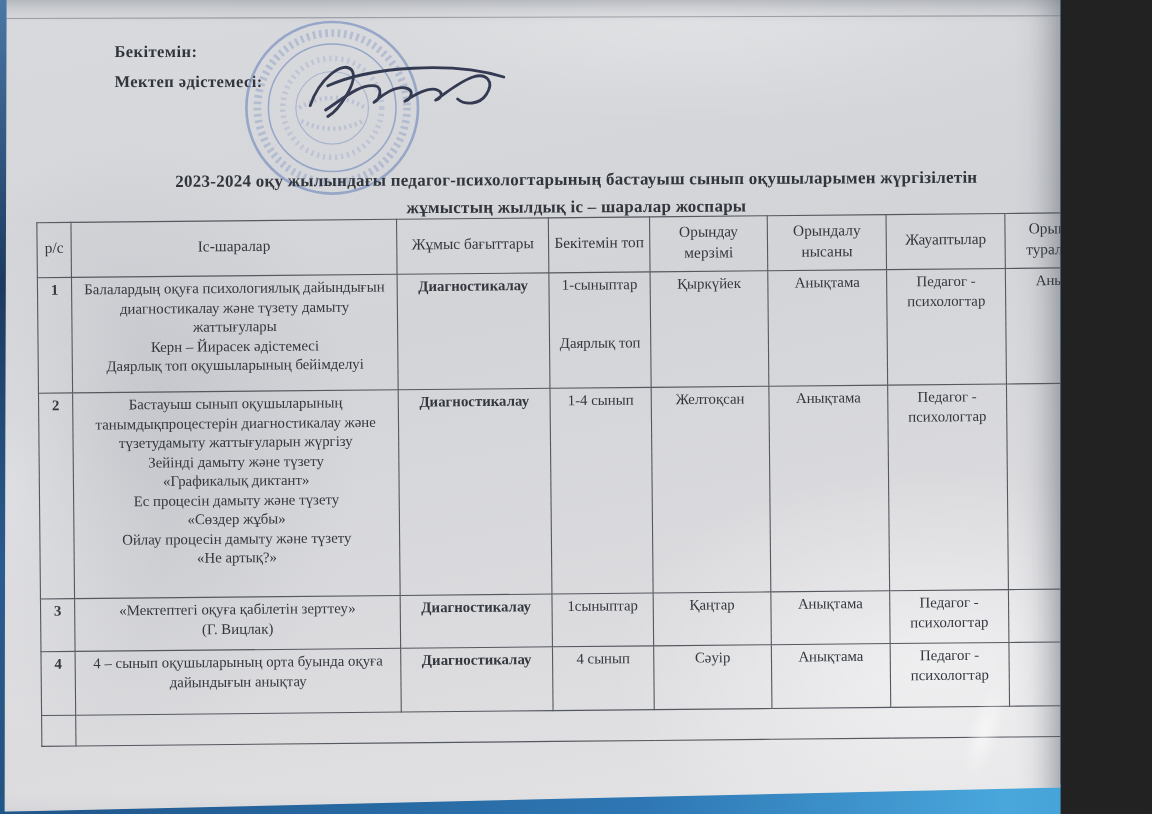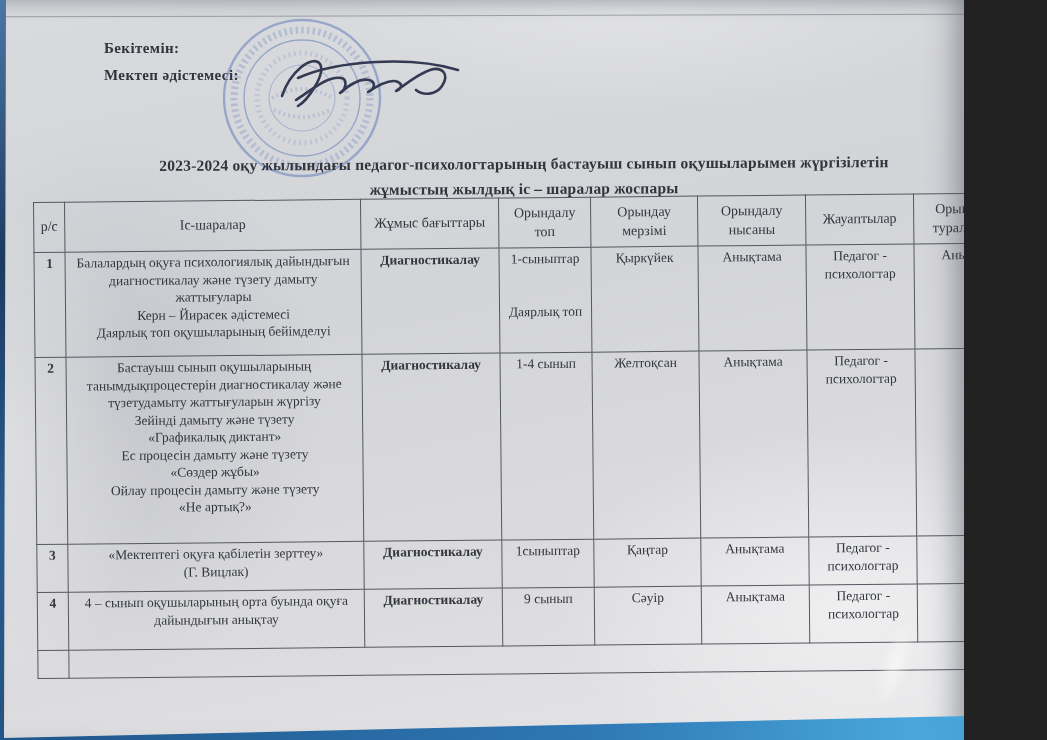--- a/index.html
+++ b/index.html
@@ -145,21 +145,21 @@
           <col style="width:108px">
           <col style="width:108px">
           <col style="width:114px">
       </colgroup>
       <thead>
         <tr>
           <th class="preline">р/с</th>
           <th class="preline">Іс-шаралар</th>
           <th class="preline">Жұмыс
 бағыттары</th>
-          <th class="preline">Орындалу
+          <th class="preline">Бекітемін
 топ</th>
           <th class="preline">Орындау
 мерзімі</th>
           <th class="preline">Орындалу
 нысаны</th>
           <th class="preline">Жауаптылар</th>
           <th class="preline">Орындалуы
 туралы белгі</th>
         </tr>
       </thead>
@@ -203,21 +203,21 @@
           <td class="preline">1сыныптар</td>
           <td>Қаңтар</td>
           <td>Анықтама</td>
           <td>Педагог - психологтар</td>
           <td></td>
         </tr>
         <tr class="r4">
           <td class="num">4</td>
           <td class="preline">4 – сынып оқушыларының орта буында оқуға  дайындығын анықтау</td>
           <td class="direction">Диагностикалау</td>
-          <td class="preline">9 сынып</td>
+          <td class="preline">4 сынып</td>
           <td>Сәуір</td>
           <td>Анықтама</td>
           <td>Педагог - психологтар</td>
           <td></td>
         </tr>
         <tr class="empty">
           <td></td>
           <td colspan="7"></td>
         </tr>
       </tbody>

